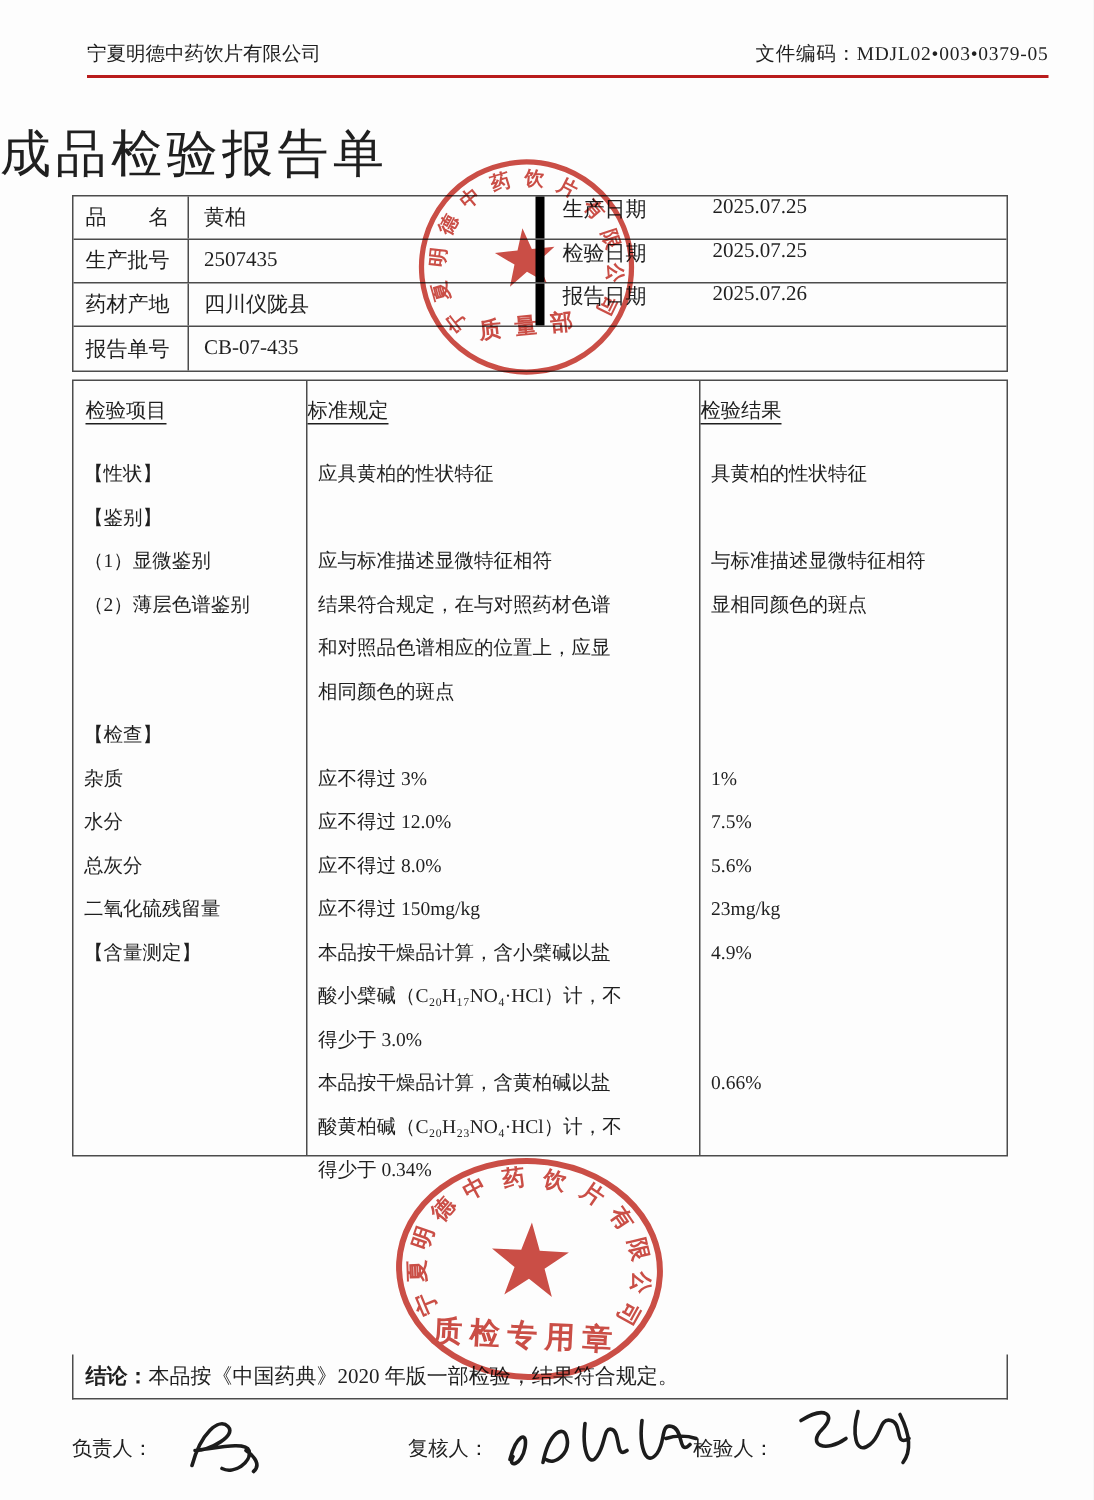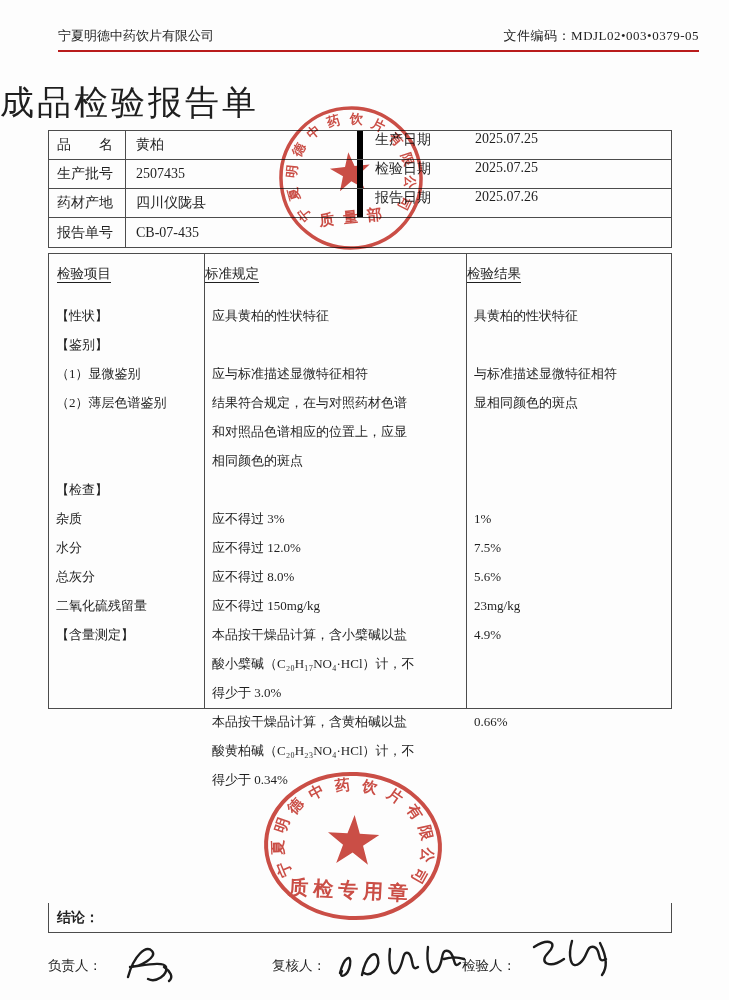--- a/index.html
+++ b/index.html
@@ -18,21 +18,21 @@
           border:1px solid #4c4c4c; font-size:14px; }
   .irow { display:flex; height:29px; border-bottom:1px solid #4c4c4c; }
   .irow:last-child { border-bottom:none; }
   .ilab { width:77px; padding:0 8px; border-right:1px solid #4c4c4c;
           display:flex; align-items:center; }
   .ival { width:231px; padding:0 10px; display:flex; align-items:center; }
   .iright { flex:1; border-left:6px solid #000000; display:flex; align-items:flex-start; }
   .iright .ilab2 { padding-left:12px; width:112px; }
   .irow.last .ival { width:auto; flex:1; }
 
-  .mt { position:absolute; left:48px; top:253px; width:624px; height:456px;
+  .mt { position:absolute; left:48px; top:253px; width:624px; height:518px;
         border:1px solid #4c4c4c; display:flex; font-size:13px; }
   .col { height:100%; }
   .col1 { width:156px; border-right:1px solid #4c4c4c; }
   .col2 { width:262px; border-right:1px solid #4c4c4c; }
   .col3 { flex:1; }
   .chead { height:47px; padding-top:11px; font-size:13.5px; }
   .chead span { text-decoration:underline; text-underline-offset:4px; }
   .col1 .chead { padding-left:8px; }
   .col2 .chead, .col3 .chead { }
   .ln { height:29px; line-height:29px; padding:0 7px; white-space:nowrap; overflow:hidden; }
@@ -153,20 +153,21 @@
       <div class="ln"></div>
       <div class="ln"></div>
       <div class="ln">0.66%</div>
       <div class="ln"></div>
       <div class="ln"></div>
     </div>
   </div>
 
   <div class="concl">
     <b>结论：</b>
+    <span>本品按《中国药典》2020 年版一部检验，结果符合规定。</span>
   </div>
 
   <div class="sigs">
     <span class="slab s1">负责人：</span>
     <span class="slab s2">复核人：</span>
     <span class="slab s3">检验人：</span>
 
     <svg class="sigsvg" style="left:58px; top:-4px;" width="100" height="58" viewBox="0 0 100 58">
       <path d="M22,40 C28,18 40,8 46,14 C52,20 34,30 24,30 C40,28 58,24 60,30 C62,38 50,46 42,42 M58,30 C64,34 68,40 63,44"></path>
     </svg>

